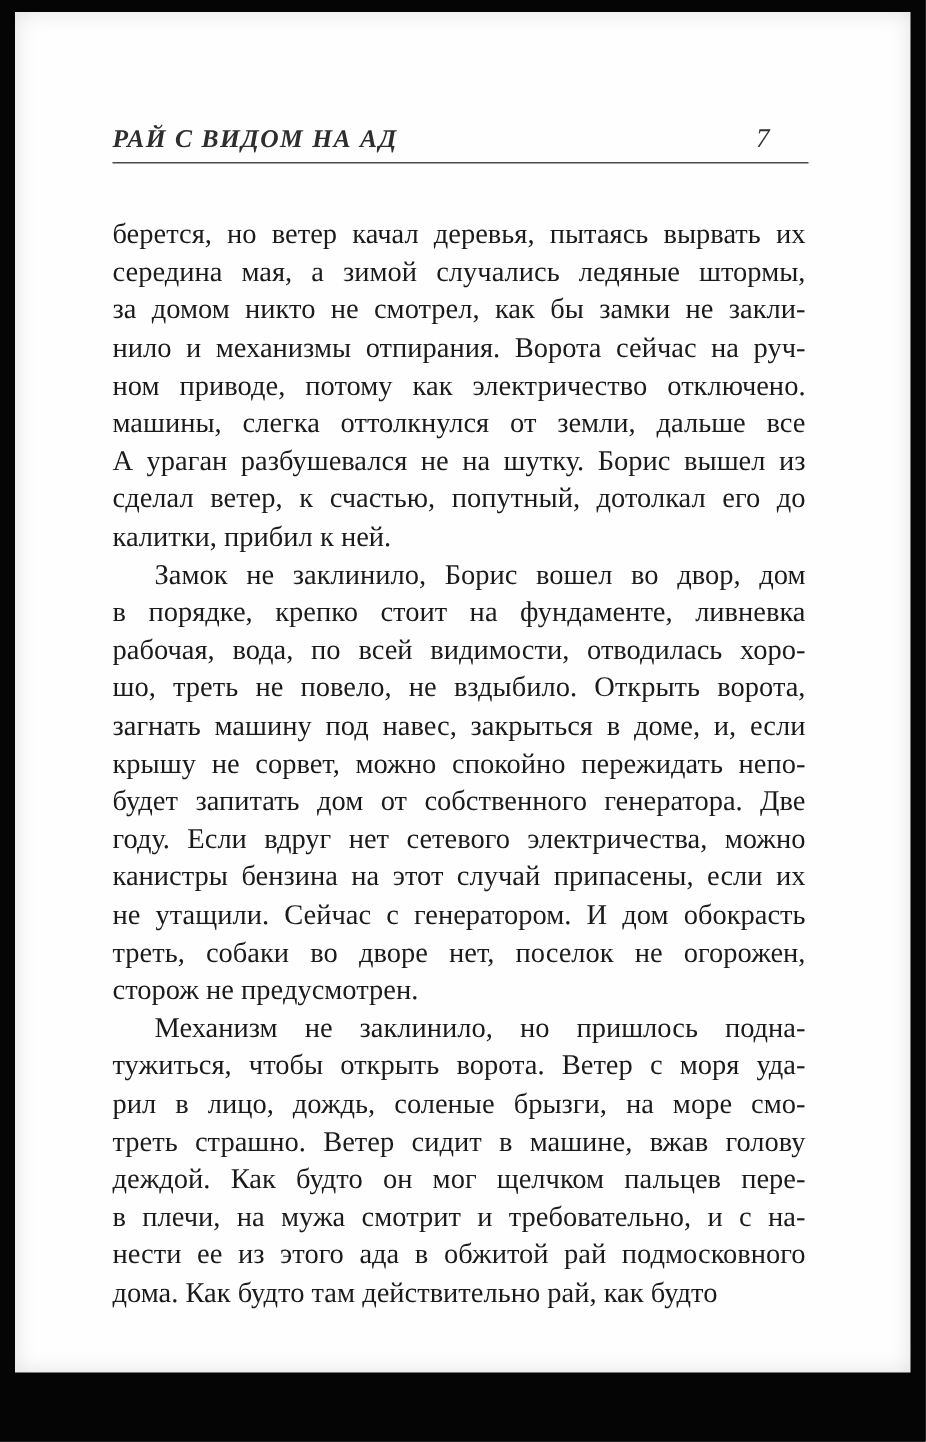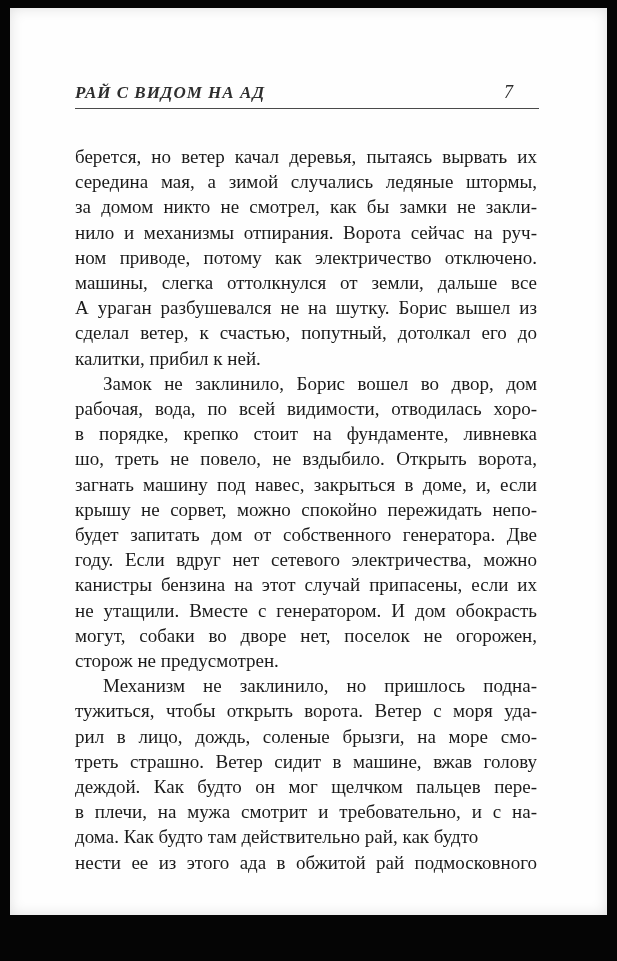--- a/index.html
+++ b/index.html
@@ -88,35 +88,35 @@
         <div class="line">берется, но ветер качал деревья, пытаясь вырвать их</div>
         <div class="line">середина мая, а зимой случались ледяные штормы,</div>
         <div class="line">за домом никто не смотрел, как бы замки не закли-</div>
         <div class="line">нило и механизмы отпирания. Ворота сейчас на руч-</div>
         <div class="line">ном приводе, потому как электричество отключено.</div>
         <div class="line">машины, слегка оттолкнулся от земли, дальше все</div>
         <div class="line">А ураган разбушевался не на шутку. Борис вышел из</div>
         <div class="line">сделал ветер, к счастью, попутный, дотолкал его до</div>
         <div class="line last">калитки, прибил к ней.</div>
         <div class="line indent">Замок не заклинило, Борис вошел во двор, дом</div>
+        <div class="line">в порядке, крепко стоит на фундаменте, ливневка</div>
         <div class="line">рабочая, вода, по всей видимости, отводилась хоро-</div>
-        <div class="line">в порядке, крепко стоит на фундаменте, ливневка</div>
         <div class="line">шо, треть не повело, не вздыбило. Открыть ворота,</div>
         <div class="line">загнать машину под навес, закрыться в доме, и, если</div>
         <div class="line">крышу не сорвет, можно спокойно пережидать непо-</div>
         <div class="line">будет запитать дом от собственного генератора. Две</div>
         <div class="line">году. Если вдруг нет сетевого электричества, можно</div>
         <div class="line">канистры бензина на этот случай припасены, если их</div>
-        <div class="line">не утащили. Вместе с генератором. И дом обокрасть</div>
-        <div class="line">могут, собаки во дворе нет, поселок не огорожен,</div>
+        <div class="line">не утащили. Сейчас с генератором. И дом обокрасть</div>
+        <div class="line">треть, собаки во дворе нет, поселок не огорожен,</div>
         <div class="line last">сторож не предусмотрен.</div>
         <div class="line indent">Механизм не заклинило, но пришлось подна-</div>
         <div class="line">тужиться, чтобы открыть ворота. Ветер с моря уда-</div>
         <div class="line">рил в лицо, дождь, соленые брызги, на море смо-</div>
         <div class="line">треть страшно. Ветер сидит в машине, вжав голову</div>
         <div class="line">деждой. Как будто он мог щелчком пальцев пере-</div>
         <div class="line">в плечи, на мужа смотрит и требовательно, и с на-</div>
+        <div class="line">нести ее из этого ада в обжитой рай подмосковного</div>
         <div class="line last">дома. Как будто там действительно рай, как будто</div>
-        <div class="line">нести ее из этого ада в обжитой рай подмосковного</div>
       </div>
 
   </div>
 </div>
 
 </body></html>

